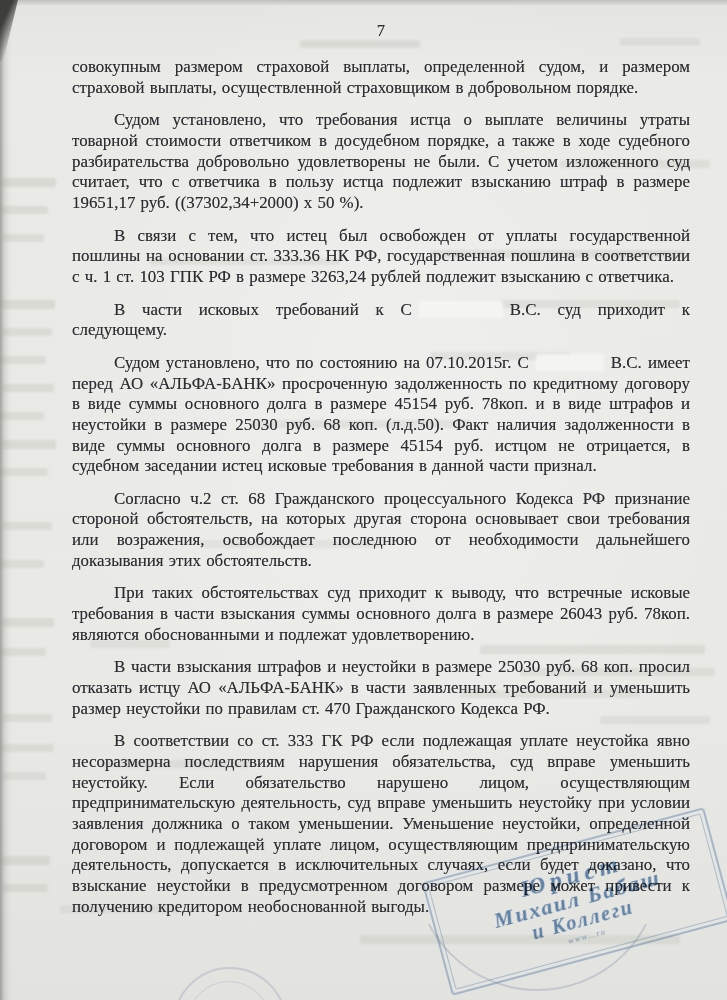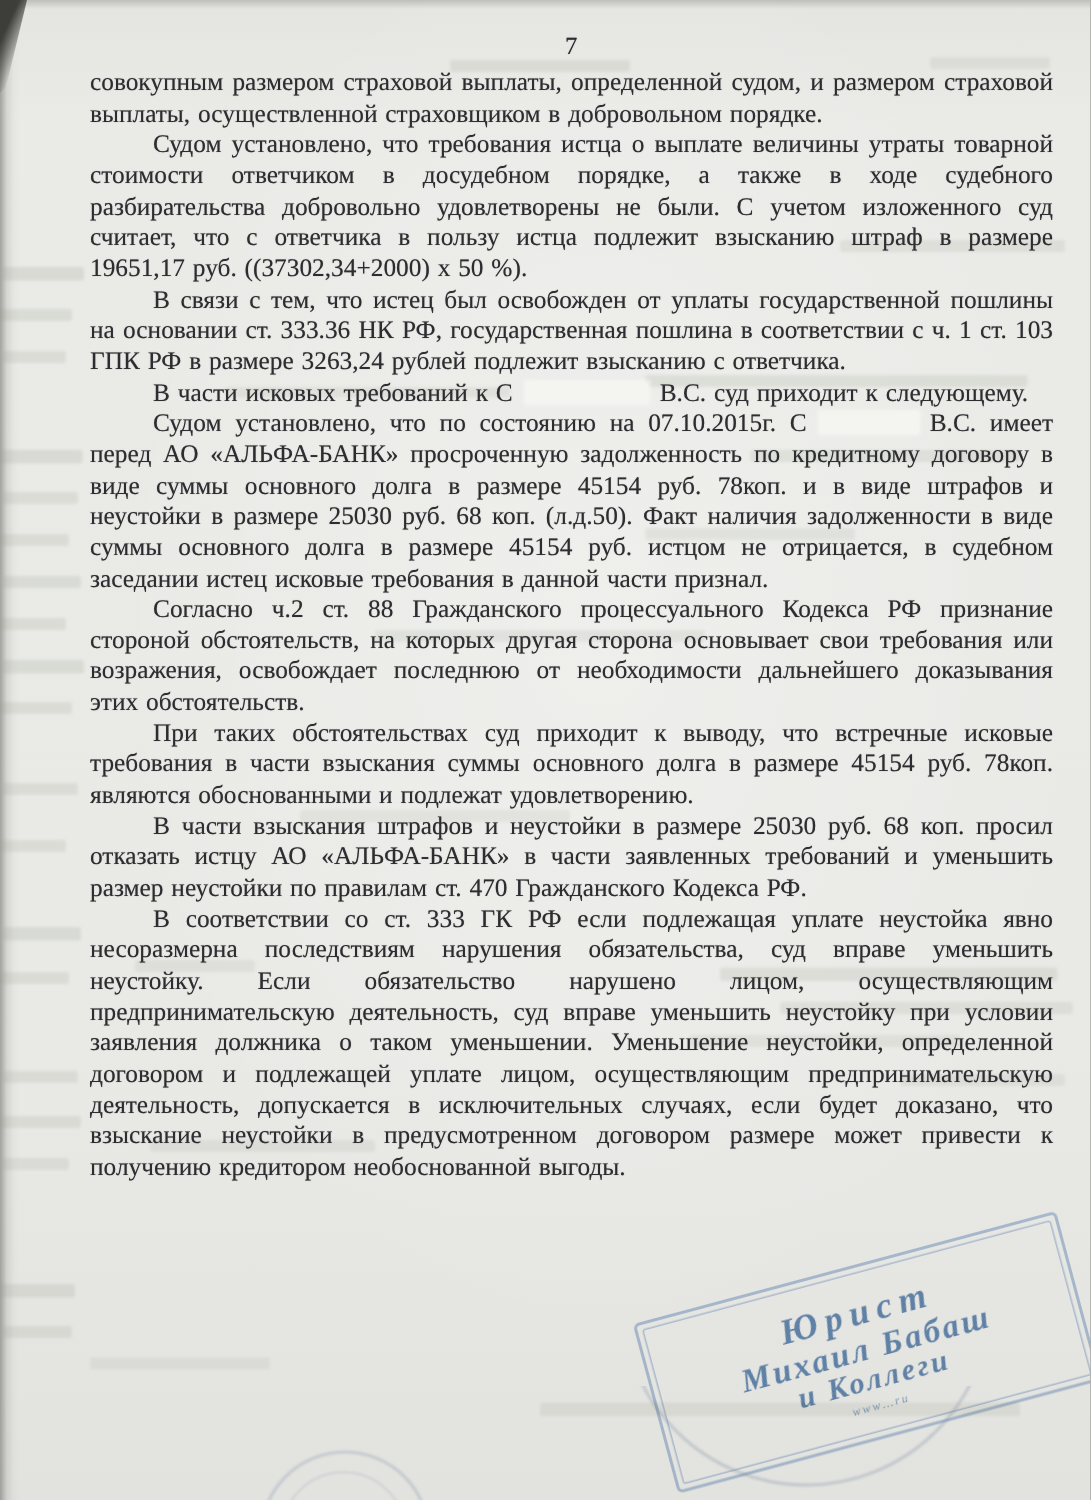--- a/index.html
+++ b/index.html
@@ -41,21 +41,21 @@
     text-align:center; font-size:16.5px; letter-spacing:.5px;
     text-shadow:0 0 .6px rgba(45,45,49,.5);
   }
   
   .doc-body {
     position:absolute; left:60px; top:45px; width:642px;
     font-size:16.9px; line-height:20.65px; text-align:justify;
     word-spacing:1px;
     text-shadow:0 0 .6px rgba(45,45,49,.5);
   }
-  .doc-body p { margin:0; text-indent:42px; }
+  .doc-body p { margin:12px; text-indent:42px; }
   .doc-body p.noindent { text-indent:0; }
   .redaction {
     display:inline-block; width:80px; height:13px;
     background:#f4f4f1; box-shadow:0 0 3px 2px rgba(246,246,243,.9);
     margin:0 9px -1px 9px;
   }
   .redaction.narrow { width:64px; }
   
   .stamp {
     position:absolute; left:432px; top:843px; width:292px; height:117px;
@@ -141,22 +141,22 @@
     </div>
 
   <div class="pageno">7</div>
 
   <div class="doc-body">
     <p class="noindent">совокупным размером страховой выплаты, определенной судом, и размером страховой выплаты, осуществленной страховщиком в добровольном порядке.</p>
     <p>Судом установлено, что требования истца о выплате величины утраты товарной стоимости ответчиком в досудебном порядке, а также в ходе судебного разбирательства добровольно удовлетворены не были. С учетом изложенного суд считает, что с ответчика в пользу истца подлежит взысканию штраф в размере 19651,17 руб. ((37302,34+2000) х 50 %).</p>
     <p>В связи с тем, что истец был освобожден от уплаты государственной пошлины на основании ст. 333.36 НК РФ, государственная пошлина в соответствии с ч. 1 ст. 103 ГПК РФ в размере 3263,24 рублей подлежит взысканию с ответчика.</p>
     <p><span>В части исковых требований к С</span><span class="redaction"></span><span>В.С. суд приходит к следующему.</span></p>
     <p><span>Судом установлено, что по состоянию на 07.10.2015г. С</span><span class="redaction narrow"></span><span>В.С. имеет перед АО «АЛЬФА-БАНК» просроченную задолженность по кредитному договору в виде суммы основного долга в размере 45154 руб. 78коп. и в виде штрафов и неустойки в размере 25030 руб. 68 коп. (л.д.50). Факт наличия задолженности в виде суммы основного долга в размере 45154 руб. истцом не отрицается, в судебном заседании истец исковые требования в данной части признал.</span></p>
-    <p>Согласно ч.2 ст. 88 Гражданского процессуального Кодекса РФ признание стороной обстоятельств, на которых другая сторона основывает свои требования или возражения, освобождает последнюю от необходимости дальнейшего доказывания этих обстоятельств.</p>
-    <p>При таких обстоятельствах суд приходит к выводу, что встречные исковые требования в части взыскания суммы основного долга в размере 45154 руб. 78коп. являются обоснованными и подлежат удовлетворению.</p>
+    <p>Согласно ч.2 ст. 68 Гражданского процессуального Кодекса РФ признание стороной обстоятельств, на которых другая сторона основывает свои требования или возражения, освобождает последнюю от необходимости дальнейшего доказывания этих обстоятельств.</p>
+    <p>При таких обстоятельствах суд приходит к выводу, что встречные исковые требования в части взыскания суммы основного долга в размере 26043 руб. 78коп. являются обоснованными и подлежат удовлетворению.</p>
     <p>В части взыскания штрафов и неустойки в размере 25030 руб. 68 коп. просил отказать истцу АО «АЛЬФА-БАНК» в части заявленных требований и уменьшить размер неустойки по правилам ст. 470 Гражданского Кодекса РФ.</p>
     <p>В соответствии со ст. 333 ГК РФ если подлежащая уплате неустойка явно несоразмерна последствиям нарушения обязательства, суд вправе уменьшить неустойку. Если обязательство нарушено лицом, осуществляющим предпринимательскую деятельность, суд вправе уменьшить неустойку при условии заявления должника о таком уменьшении. Уменьшение неустойки, определенной договором и подлежащей уплате лицом, осуществляющим предпринимательскую деятельность, допускается в исключительных случаях, если будет доказано, что взыскание неустойки в предусмотренном договором размере может привести к получению кредитором необоснованной выгоды.</p>
   </div>
 
   <div class="stamp">
     <div class="stamp-inner">
       <div class="stamp-line1">Юрист</div>
       <div class="stamp-line2">Михаил Бабаш</div>
       <div class="stamp-line3">и Коллеги</div>
       <div class="stamp-url">www…ru</div>

